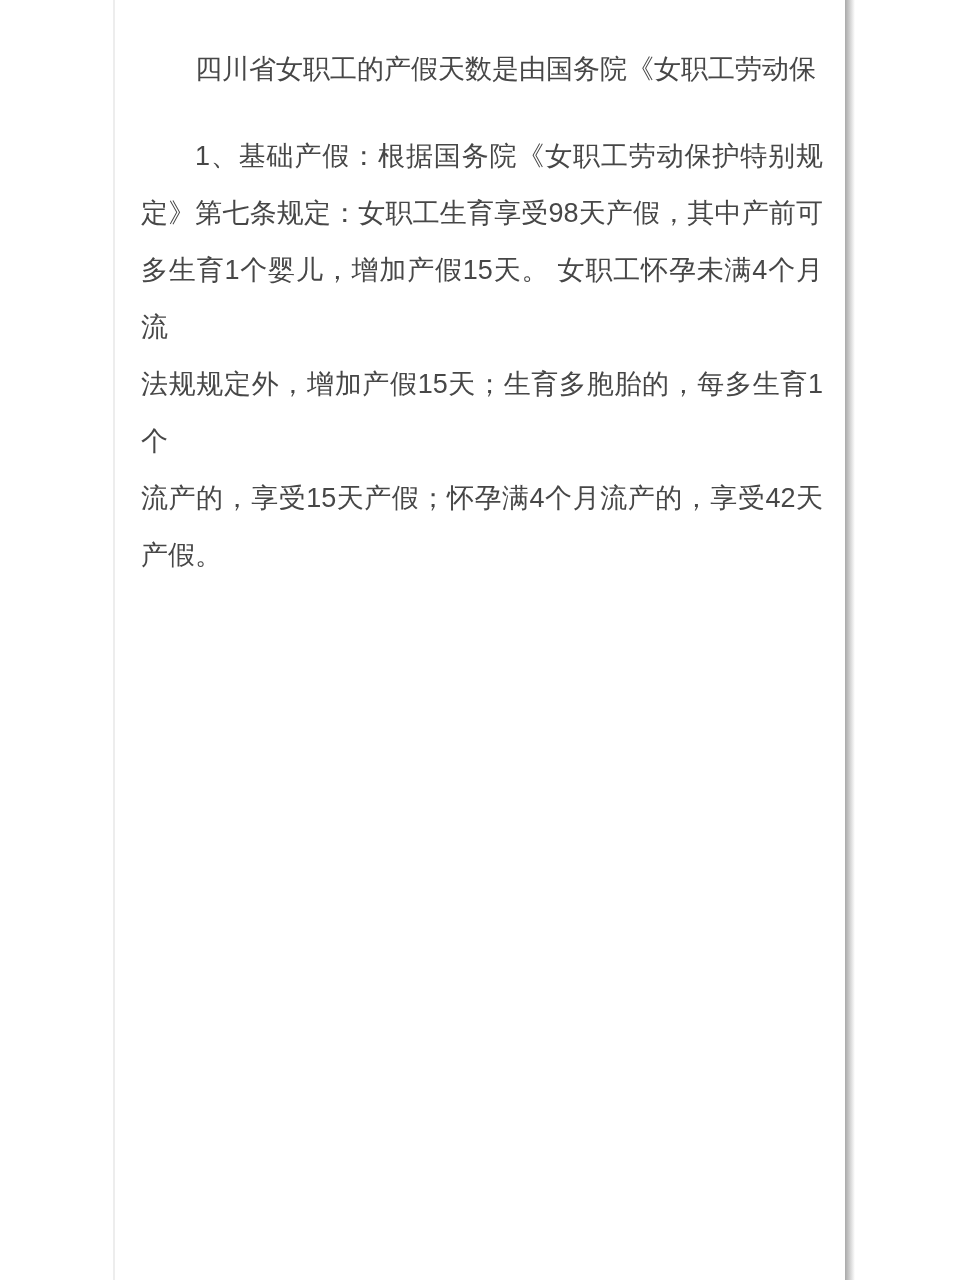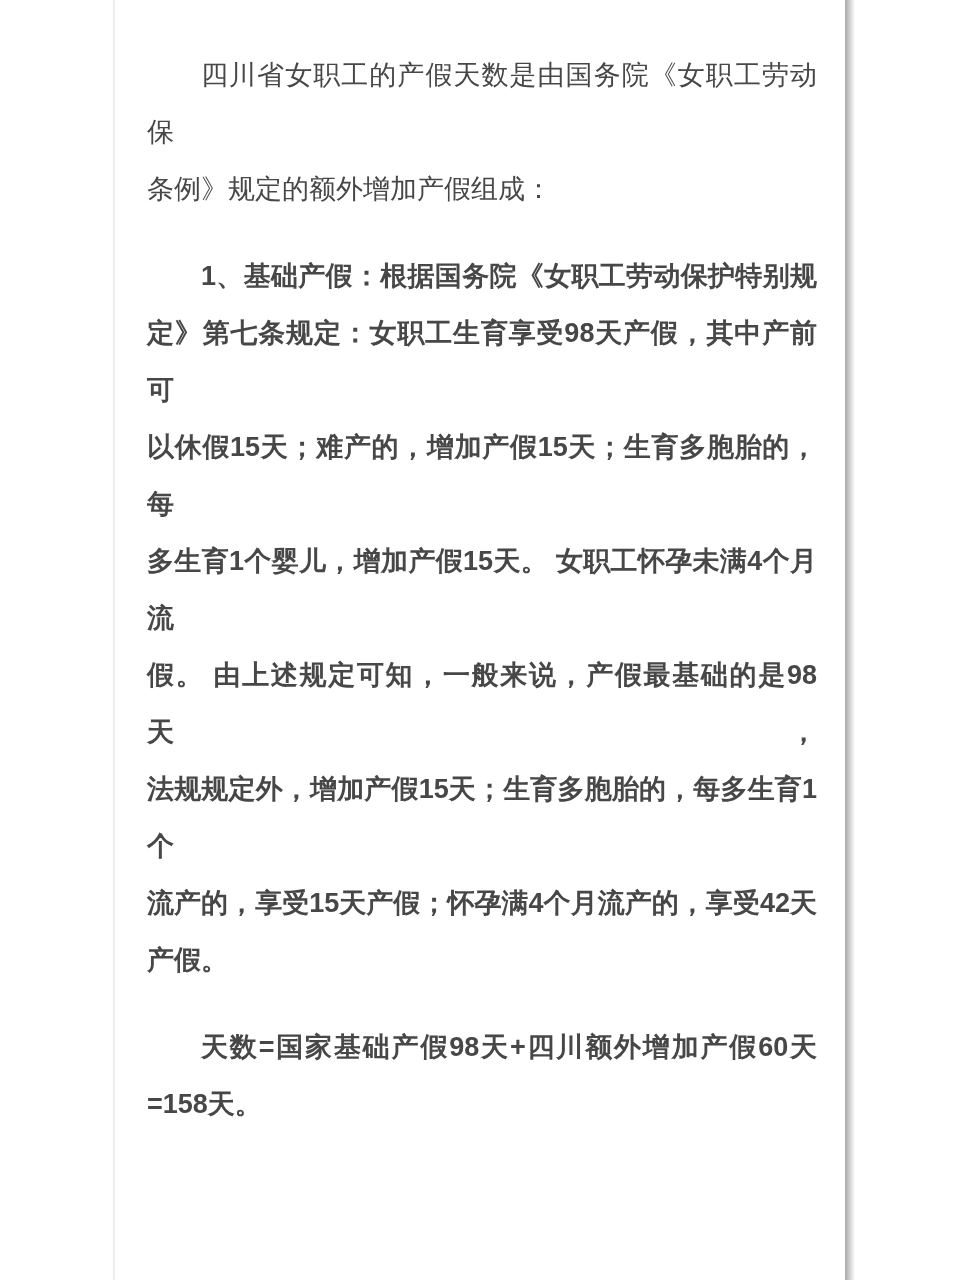--- a/index.html
+++ b/index.html
@@ -32,25 +32,24 @@
     height: 1280px;
     background: linear-gradient(90deg, #a9a9a9 0%, #c9c9c9 40%, rgba(255,255,255,0) 100%);
   }
   .content {
     box-sizing: content-box;
     width: 694px;
     padding: 35px 16px 0 20px;
     color: #474747;
   }
   .para {
-    margin: 12px;
+    margin: 6px;
   }
   .para + .para {
     margin-top: 30px;
-    font-weight: bold;
   }
   .line {
     font-size: 27px;
     line-height: 57px;
     letter-spacing: 0;
     text-align: justify;
     text-align-last: justify;
     white-space: normal;
     overflow: visible;
   }
@@ -62,35 +61,31 @@
   }
 </style>
 </head>
 <body>
 
 <div class="card">
   <div class="content">
 
     <div class="para">
         <div class="line">四川省女职工的产假天数是由国务院《女职工劳动保</div>
-        <div class="line">条例》规定的额外增加产假组成：</div>
       </div>
 
     <div class="para">
         <div class="line">1、基础产假：根据国务院《女职工劳动保护特别规</div>
         <div class="line">定》第七条规定：女职工生育享受98天产假，其中产前可</div>
-        <div class="line">以休假15天；难产的，增加产假15天；生育多胞胎的，每</div>
         <div class="line">多生育1个婴儿，增加产假15天。 女职工怀孕未满4个月流</div>
-        <div class="line">假。 由上述规定可知，一般来说，产假最基础的是98天，</div>
         <div class="line">法规规定外，增加产假15天；生育多胞胎的，每多生育1个</div>
         <div class="line">流产的，享受15天产假；怀孕满4个月流产的，享受42天</div>
         <div class="line">产假。</div>
       </div>
 
 
     <div class="para">
-        <div class="line">天数=国家基础产假98天+四川额外增加产假60天=158天。</div>
       </div>
 
   </div>
 </div>
 
 <div class="card-right-shadow"></div>
 
 </body></html>

